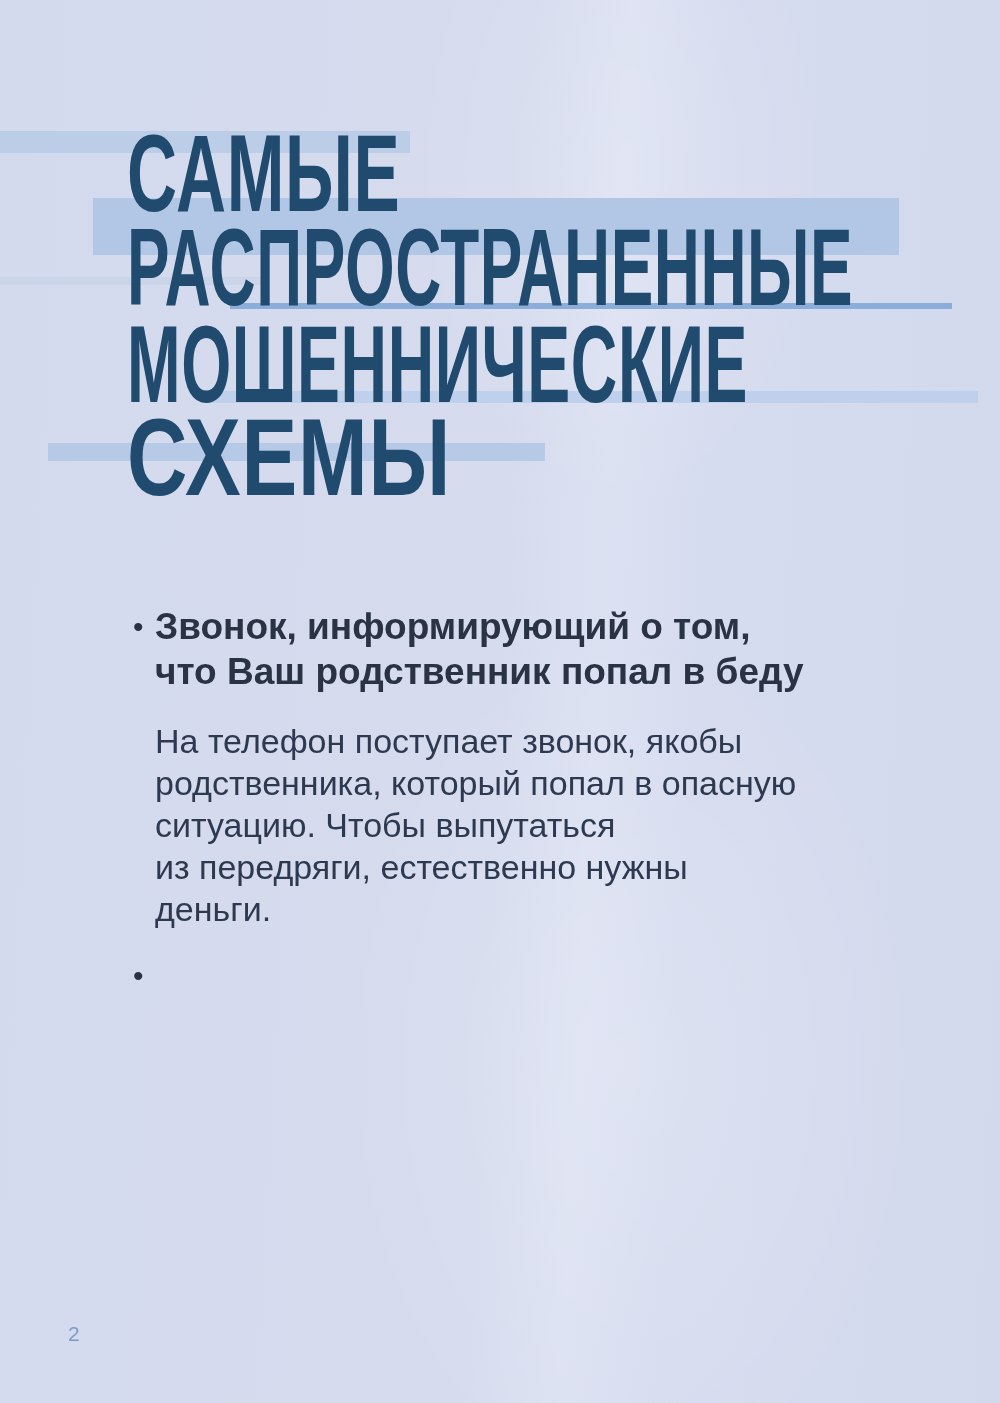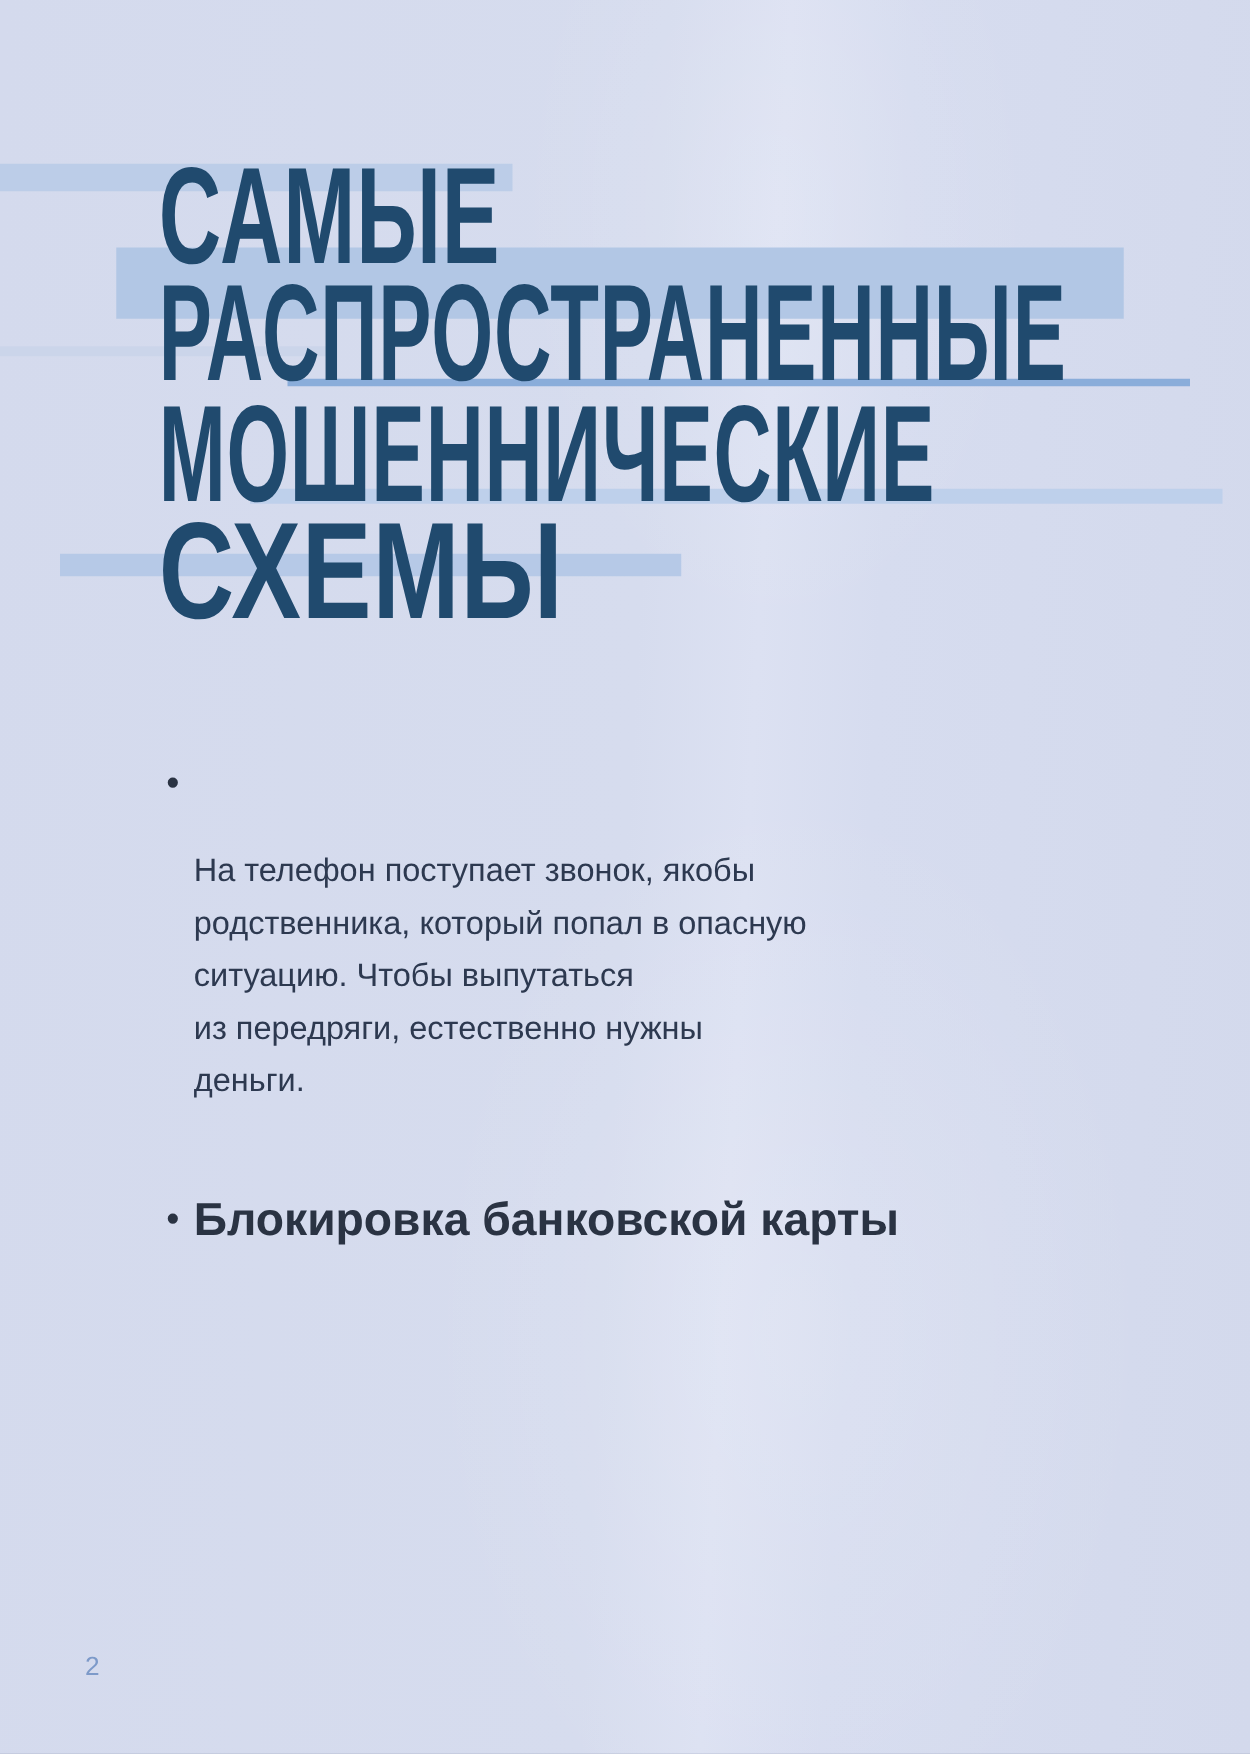--- a/index.html
+++ b/index.html
@@ -65,21 +65,21 @@
   .heading-text {
     margin: 0;
     font-size: 37px;
     font-weight: bold;
     line-height: 45px;
     color: #2a3343;
     white-space: pre-line;
   }
   .item-body {
     margin: 26px 0 0 22px;
-    font-size: 26px;
+    font-size: 34px;
     line-height: 42px;
     color: #2d3950;
     white-space: pre-line;
   }
 
   .page-number {
     position: absolute;
     left: 68px;
     top: 1322px;
     font-size: 21px;
@@ -102,30 +102,31 @@
   <h1 style="margin:0">
     <span class="title-line t1">САМЫЕ</span>
     <span class="title-line t2">РАСПРОСТРАНЕННЫЕ</span>
     <span class="title-line t3">МОШЕННИЧЕСКИЕ</span>
     <span class="title-line t4">СХЕМЫ</span>
   </h1>
 
   <section class="scheme-item i1">
     <div class="item-heading">
       <span class="bullet-dot">•</span>
+      <h2 class="heading-text">Звонок, информирующий о том,
+что Ваш родственник попал в беду</h2>
     </div>
     <p class="item-body">На телефон поступает звонок, якобы
 родственника, который попал в опасную
 ситуацию. Чтобы выпутаться
 из передряги, естественно нужны
 деньги.</p>
   </section>
 
   <section class="scheme-item i2">
     <div class="item-heading">
       <span class="bullet-dot">•</span>
-      <h2 class="heading-text">Блокировка банковской карты</h2>
     </div>
   </section>
 
   <div class="page-number">2</div>
 
 </div>
 
 </body></html>

